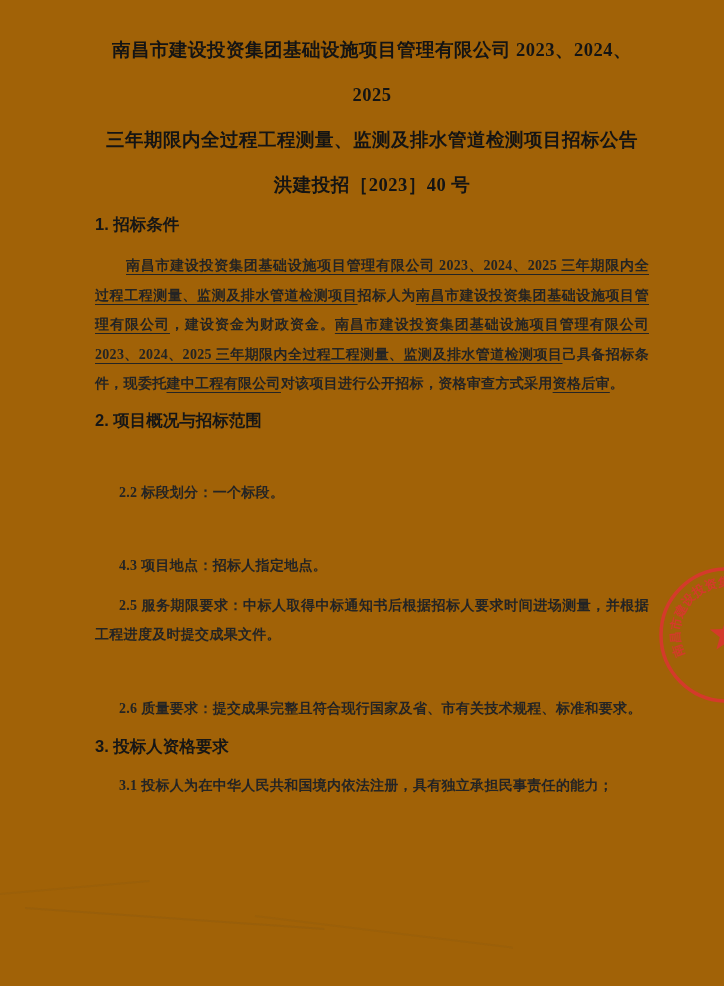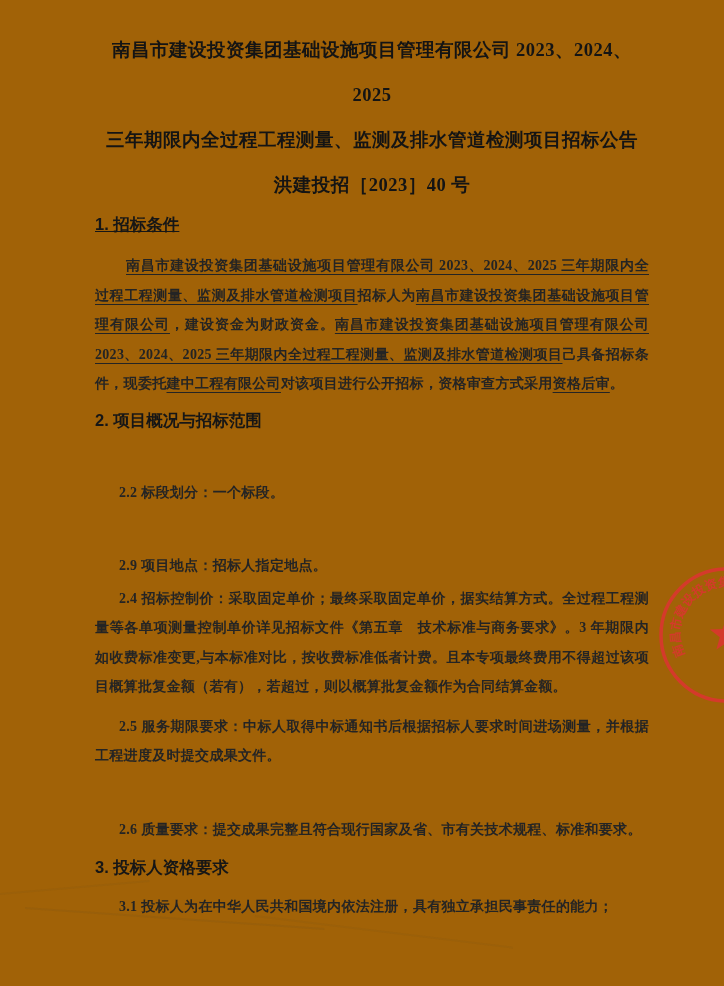--- a/index.html
+++ b/index.html
@@ -41,21 +41,21 @@
     letter-spacing:.3px;
     color:#242424;
   }
   .ind1{text-indent:24px;margin-top:44px;}
   .ind2{text-indent:31px;}
   .u{
     text-decoration:underline;
     text-underline-offset:4px;
     text-decoration-thickness:1px;
   }
-  .mt2{margin-top:2px;text-decoration:underline;}
+  .mt2{margin-top:2px;}
   .mt3{margin-top:3px;}
   .mt7{margin-top:7px;}
   .mt9{margin-top:9px;}
   .mt10{margin-top:10px;}
   .mt11{margin-top:11px;}
   .mt13{margin-top:13px;}
   .seal{
     position:absolute;
     left:652px;top:560px;
     width:150px;height:150px;
@@ -88,22 +88,21 @@
       <div>洪建投招［2023］40 号</div>
     </div>
 
     <h2 class="sec mt2">1. 招标条件</h2>
 
     <p class="body ind2 mt13"><span class="u">南昌市建设投资集团基础设施项目管理有限公司 2023、2024、2025 三年期限内全过程工程测量、监测及排水管道检测项目</span><span>招标人为</span><span class="u">南昌市建设投资集团基础设施项目管理有限公司</span><span>，建设资金为财政资金。</span><span class="u">南昌市建设投资集团基础设施项目管理有限公司 2023、2024、2025 三年期限内全过程工程测量、监测及排水管道检测项目</span><span>己具备招标条件，现委托</span><span class="u">建中工程有限公司</span><span>对该项目进行公开招标，资格审查方式采用</span><span class="u">资格后审</span><span>。</span></p>
 
     <h2 class="sec mt7">2. 项目概况与招标范围</h2>
 
     <p class="body ind1">2.2 标段划分：一个标段。</p>
-    <p class="body ind1">2.9 项目地点：招标人指定地点。</p>
-    <p class="body ind1 mt3">2.4 招标控制价：采取固定单价；最终采取固定单价，据实结算方式。全过程工程测量等各单项测量控制单价详见招标文件《第五章　技术标准与商务要求》。3 年期限内如收费标准变更,与本标准对比，按收费标准低者计费。且本专项最终费用不得超过该项目概算批复金额（若有），若超过，则以概算批复金额作为合同结算金额。</p>
+    <p class="body ind1">4.3 项目地点：招标人指定地点。</p>
     <p class="body ind1 mt10">2.5 服务期限要求：中标人取得中标通知书后根据招标人要求时间进场测量，并根据工程进度及时提交成果文件。</p>
     <p class="body ind1">2.6 质量要求：提交成果完整且符合现行国家及省、市有关技术规程、标准和要求。</p>
 
     <h2 class="sec mt9">3. 投标人资格要求</h2>
 
     <p class="body ind1 mt11">3.1 投标人为在中华人民共和国境内依法注册，具有独立承担民事责任的能力；</p>
 
   </div>
 
   <svg class="seal" viewBox="0 0 150 150" aria-hidden="true">

